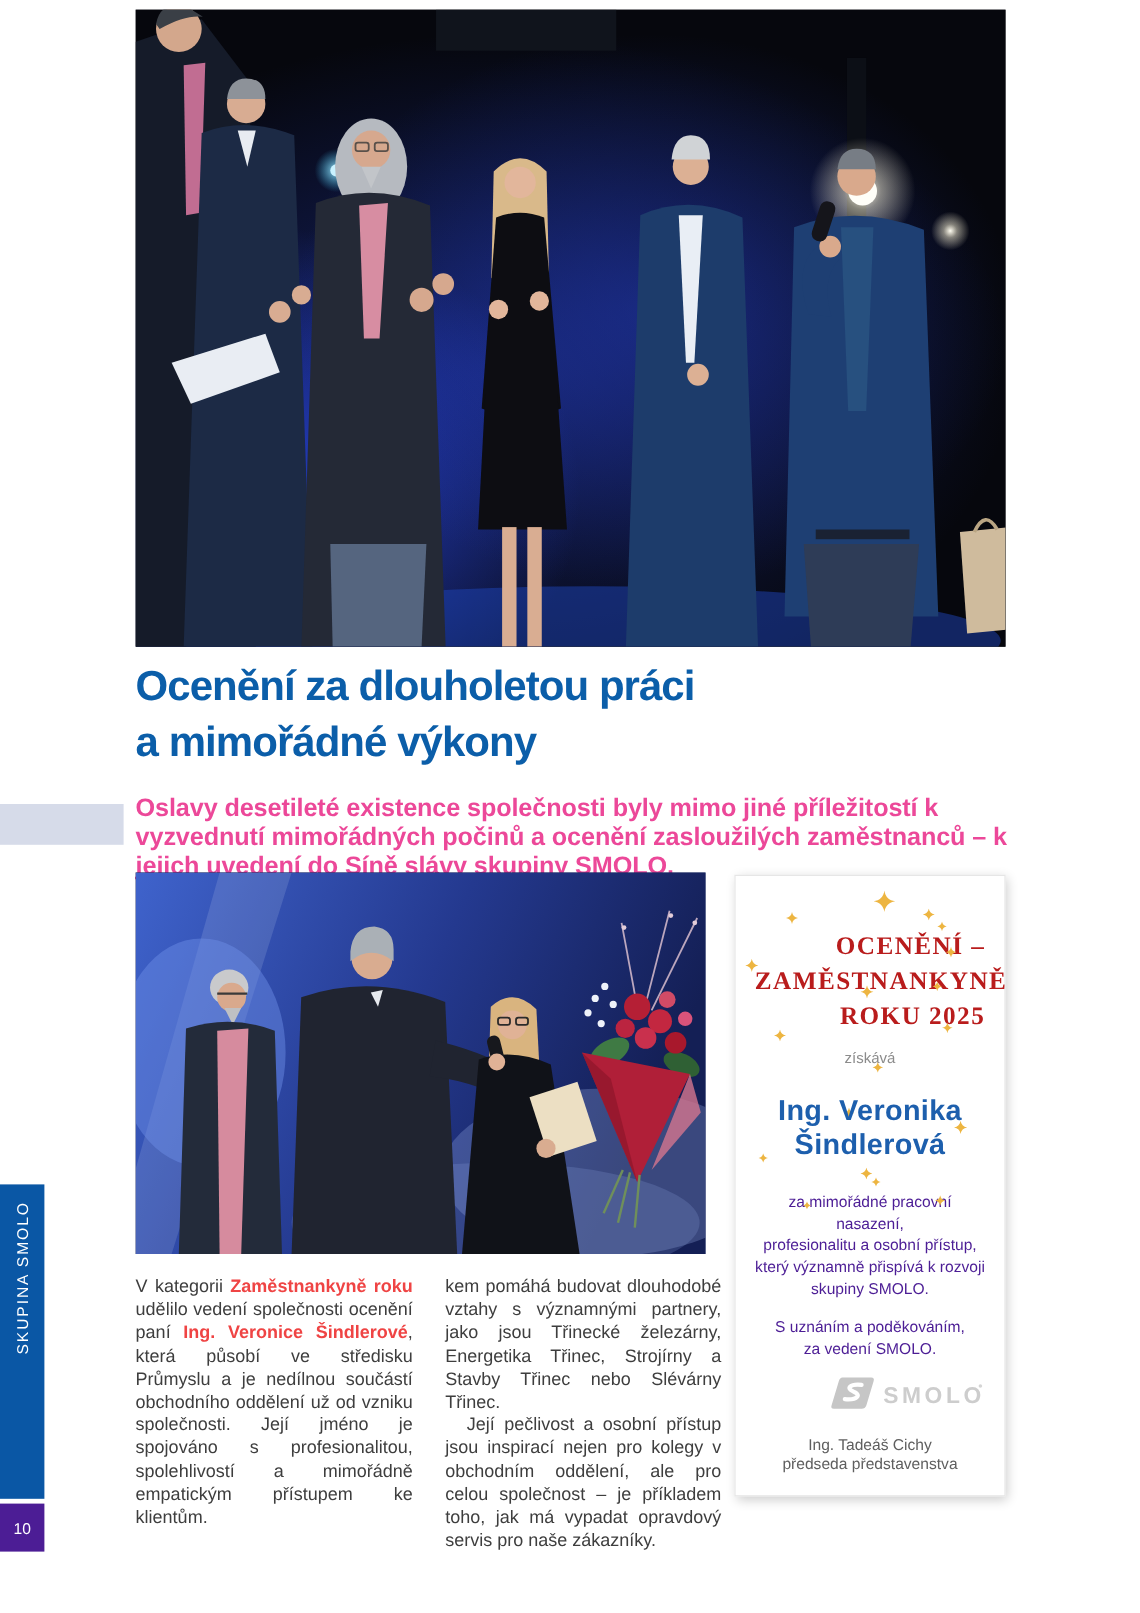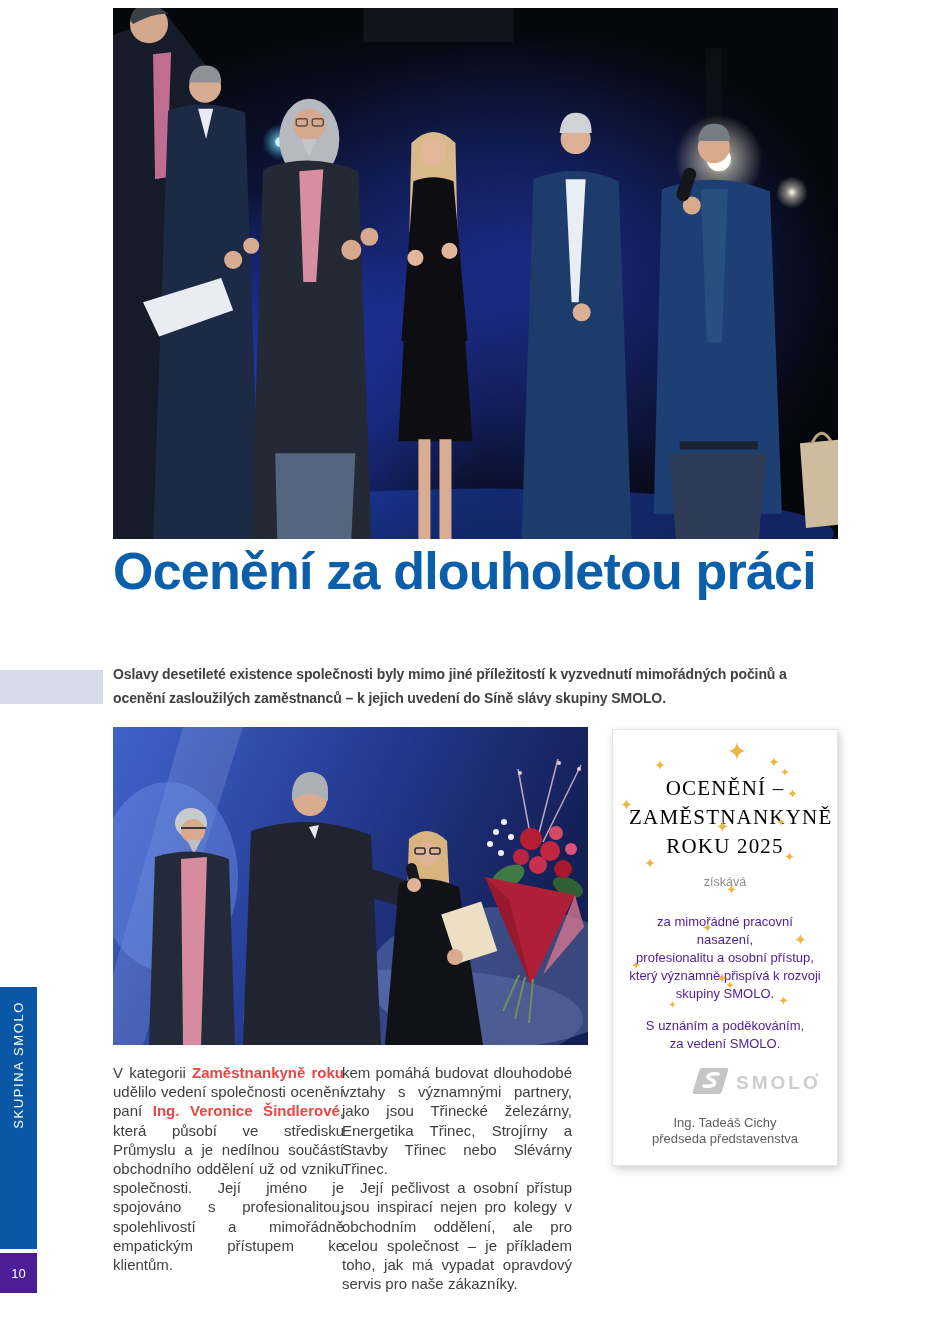--- a/index.html
+++ b/index.html
@@ -7,42 +7,42 @@
         font-family:"Liberation Sans","DejaVu Sans",sans-serif;}
   figure{margin:0;}
 
   
   .photo1{position:absolute;left:113px;top:8px;width:725px;height:531px;overflow:hidden;background:#06070d;}
   .photo2{position:absolute;left:113px;top:727px;width:475px;height:318px;overflow:hidden;background:#16255e;}
   .photo1 svg,.photo2 svg{display:block;width:100%;height:100%;}
 
   
   .headline{position:absolute;left:113px;top:548px;margin:0;width:740px;}
-  .headline span{display:block;font-size:52px;line-height:47px;font-weight:800;
+  .headline span{display:block;font-size:35px;line-height:47px;font-weight:800;
                  color:#0b5ea9;letter-spacing:-0.8px;}
   .lead{position:absolute;left:113px;top:662px;width:727px;margin:0;
-        font-size:14px;line-height:24px;font-weight:700;color:#404040;letter-spacing:-0.1px;}
+        font-size:21px;line-height:24px;font-weight:700;color:#ec4899;letter-spacing:-0.1px;}
   .lead-accent{position:absolute;left:0;top:670px;width:103px;height:34px;background:#d6dbe9;}
 
   
   .col{position:absolute;top:1063px;width:231px;}
   .col1{left:113px;}
-  .col2{left:342px;width:230px;}
+  .col2{left:371px;width:230px;}
   .body-p{margin:0;font-size:15px;line-height:19.2px;color:#3e3e3e;text-align:justify;}
   .body-p b{color:#ef4444;}
   .indent{text-indent:18px;}
 
   
   .card{position:absolute;left:612px;top:729px;width:226px;box-sizing:border-box;
         background:#ffffff;border:1px solid #e6e6e6;box-shadow:2px 3px 9px rgba(0,0,0,0.20);
         padding:44px 16px 18px;text-align:center;}
   .sparkles{position:absolute;inset:0;pointer-events:none;}
   .sparkle{position:absolute;}
   .card-title div{font-family:"Liberation Serif","DejaVu Serif",serif;font-size:21px;line-height:29px;
-        color:#000000;letter-spacing:1.2px;font-weight:400;}
+        color:#b91c1c;letter-spacing:1.2px;font-weight:700;text-align:right;}
   .card-intro{font-size:12.5px;color:#8b8b8b;margin-top:14px;}
   .card-name{margin-top:22px;position:relative;}
   .card-name div{font-size:24px;line-height:29px;font-weight:800;color:#1d5fad;letter-spacing:0.3px;}
   .card-p{margin-top:18px;}
   .card-p.first{margin-top:24px;}
   .card-p.third{margin-top:14px;}
   .card-p div{font-size:13px;line-height:18px;color:#4c1d95;}
   .card-logo{margin-top:12px;text-align:right;}
   .card-sign{margin-top:14px;}
   .card-sign div{font-size:13px;line-height:16px;color:#5f5f5f;}
@@ -143,20 +143,21 @@
       <polygon points="556,442 652,442 645,527 562,527" fill="#2e3c57"></polygon>
       <rect x="566" y="430" width="78" height="8" fill="#1a2233"></rect>
 
       <path d="M686 432 L728 428 L733 512 L692 516 Z" fill="#cfbb9d"></path>
       <path d="M698 432 Q707 413 717 430" stroke="#b9a583" fill="none" stroke-width="3"></path>
     </svg>
   </figure>
 
   <h1 class="headline">
     <span>Ocenění za dlouholetou práci</span>
+    <span>a mimořádné výkony</span>
   </h1>
 
   <div class="lead-accent"></div>
   <p class="lead">Oslavy desetileté existence společnosti byly mimo jiné příležitostí k vyzvednutí mimořádných počinů a ocenění zasloužilých zaměstnanců – k jejich uvedení do Síně slávy skupiny SMOLO.</p>
 
   <figure class="photo2">
     <svg viewBox="0 0 475 318" preserveAspectRatio="none">
       <defs>
         <linearGradient id="g2bg" x1="0" y1="0" x2="1" y2="0.3">
           <stop offset="0%" stop-color="#3f63cc"></stop>
@@ -290,20 +291,24 @@
         <svg viewBox="0 0 24 24" class="sparkle" style="left: 166px; top: 266px; width: 9px; height: 9px;">
           <path d="M12 0C12.9 6.8 17.2 11.1 24 12C17.2 12.9 12.9 17.2 12 24C11.1 17.2 6.8 12.9 0 12C6.8 11.1 11.1 6.8 12 0Z" fill="#edb541"></path>
         </svg>
       </div>
     <div class="card-title">
       <div>OCENĚNÍ –</div>
       <div>ZAMĚSTNANKYNĚ</div>
       <div>ROKU 2025</div>
     </div>
     <div class="card-intro">získává</div>
+    <div class="card-name">
+      <div>Ing. Veronika</div>
+      <div>Šindlerová</div>
+    </div>
     <div class="card-p first">
       <div>za mimořádné pracovní nasazení,</div>
       <div>profesionalitu a osobní přístup,</div>
       <div>který významně přispívá k rozvoji</div>
       <div>skupiny SMOLO.</div>
     </div>
     <div class="card-p third">
       <div>S uznáním a poděkováním,</div>
       <div>za vedení SMOLO.</div>
     </div>

